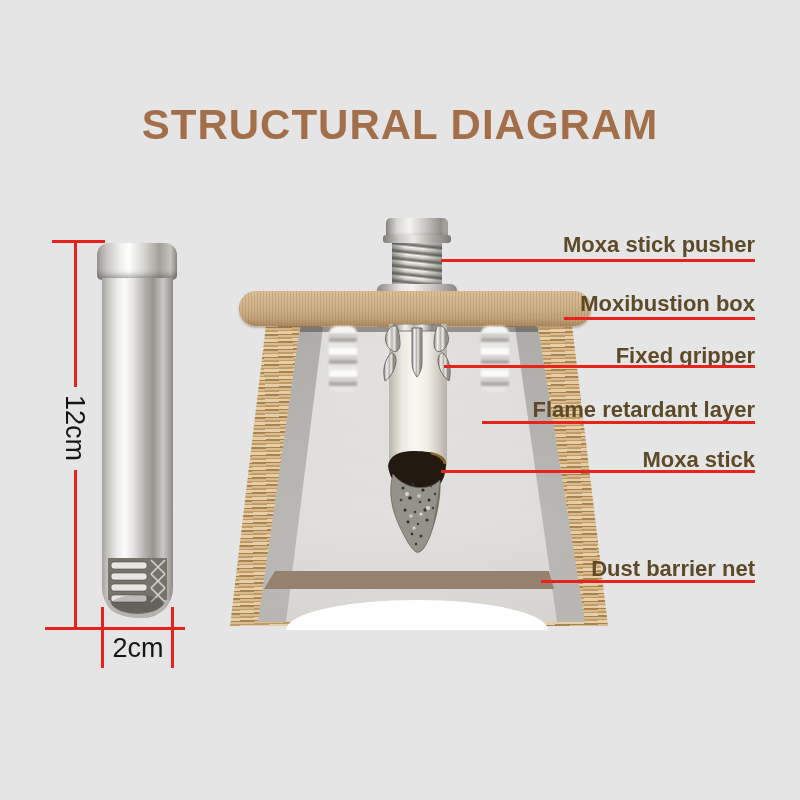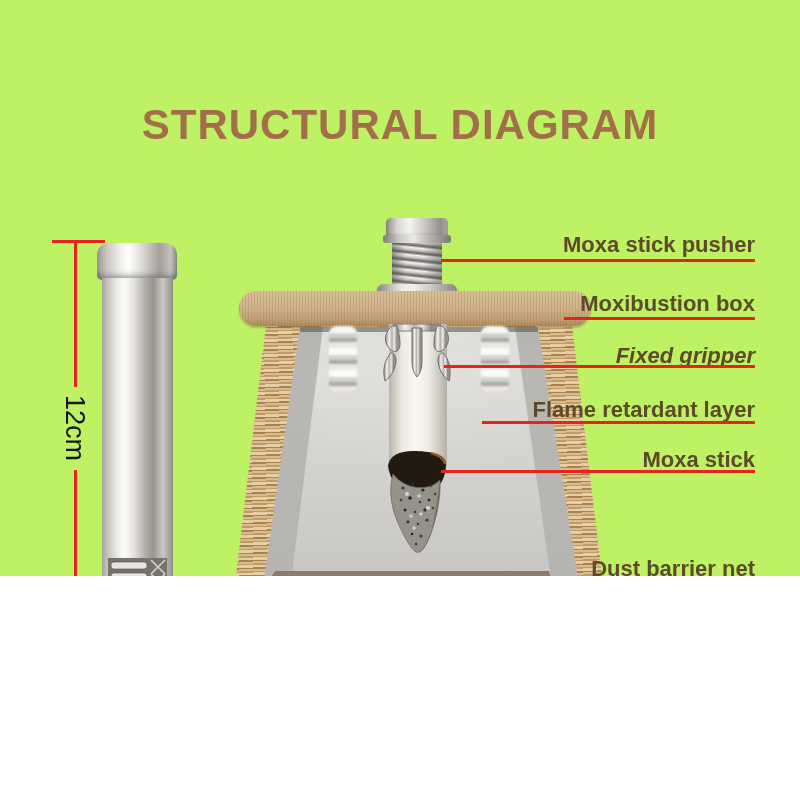--- a/index.html
+++ b/index.html
@@ -1,16 +1,16 @@
 <!DOCTYPE html>
 <html><head>
 <meta charset="utf-8">
 <style>
   html,body{margin:0;padding:0;background:#fff;}
-  #canvas{position:relative;width:800px;height:576px;background:#bef264;overflow:hidden;
+  #canvas{position:relative;width:800px;height:800px;background:#e5e5e5;overflow:hidden;
           font-family:"Liberation Sans", sans-serif;}
   .abs{position:absolute;}
   .full{position:absolute;inset:0;}
 
   
   .title{left:0;right:0;top:101px;text-align:center;font-size:42px;font-weight:bold;
          color:#a26f4a;letter-spacing:1px;}
 
   
   .ann-line{height:3px;background:#e8221c;}
@@ -79,21 +79,21 @@
   <div>
 
     <div class="abs dim" style="left:52px;top:240px;width:53px;height:3px;"></div>
     <div class="abs dim" style="left:74px;top:241px;width:3px;height:146px;"></div>
     <div class="abs dim" style="left:74px;top:470px;width:3px;height:159px;"></div>
     <div class="abs dim-label" style="left:25px;top:412px;width:100px;height:32px;line-height:32px;transform:rotate(90deg);">12cm</div>
 
     <div class="abs dim" style="left:45px;top:627px;width:140px;height:3px;"></div>
     <div class="abs dim" style="left:101px;top:607px;width:3px;height:61px;"></div>
     <div class="abs dim" style="left:171px;top:607px;width:3px;height:61px;"></div>
-    <div class="abs dim-label" style="left:96px;top:633px;width:84px;text-align:right;">2cm</div>
+    <div class="abs dim-label" style="left:96px;top:633px;width:84px;">2cm</div>
 
     <div class="abs tube-cap"></div>
     <div class="abs tube-body"></div>
     <svg class="abs" style="left:102px;top:556px;" width="71" height="64" viewBox="0 0 71 64">
       <path d="M6,2 h59 v42 a29.5,16 0 0 1 -59,0 Z" fill="#76736c"></path>
       <g fill="#e6e5e1" stroke="#504d47" stroke-width="0.6">
         <rect x="9" y="6" width="36" height="7" rx="3"></rect>
         <rect x="9" y="17" width="36" height="7" rx="3"></rect>
         <rect x="9" y="28" width="36" height="7" rx="3"></rect>
         <rect x="9" y="39" width="36" height="7" rx="3"></rect>
@@ -186,21 +186,21 @@
     <div class="abs arch"></div>
   </div>
 
   <div>
     <div class="abs ann-label" style="top:232px;margin-left:44px;">Moxa stick pusher</div>
     <div class="abs ann-line" style="left:441px;top:259px;width:314px;"></div>
 
     <div class="abs ann-label" style="top:291px;">Moxibustion box</div>
     <div class="abs ann-line" style="left:564px;top:317px;width:191px;"></div>
 
-    <div class="abs ann-label" style="top:343px;font-style:italic;">Fixed gripper</div>
+    <div class="abs ann-label" style="top:343px;">Fixed gripper</div>
     <div class="abs ann-line" style="left:444px;top:365px;width:311px;"></div>
 
     <div class="abs ann-label" style="top:397px;margin-left:12px;">Flame retardant layer</div>
     <div class="abs ann-line" style="left:482px;top:421px;width:273px;"></div>
 
     <div class="abs ann-label" style="top:447px;">Moxa stick</div>
     <div class="abs ann-line" style="left:441px;top:470px;width:314px;"></div>
 
     <div class="abs ann-label" style="top:556px;">Dust barrier net</div>
     <div class="abs ann-line" style="left:541px;top:580px;width:214px;"></div>

